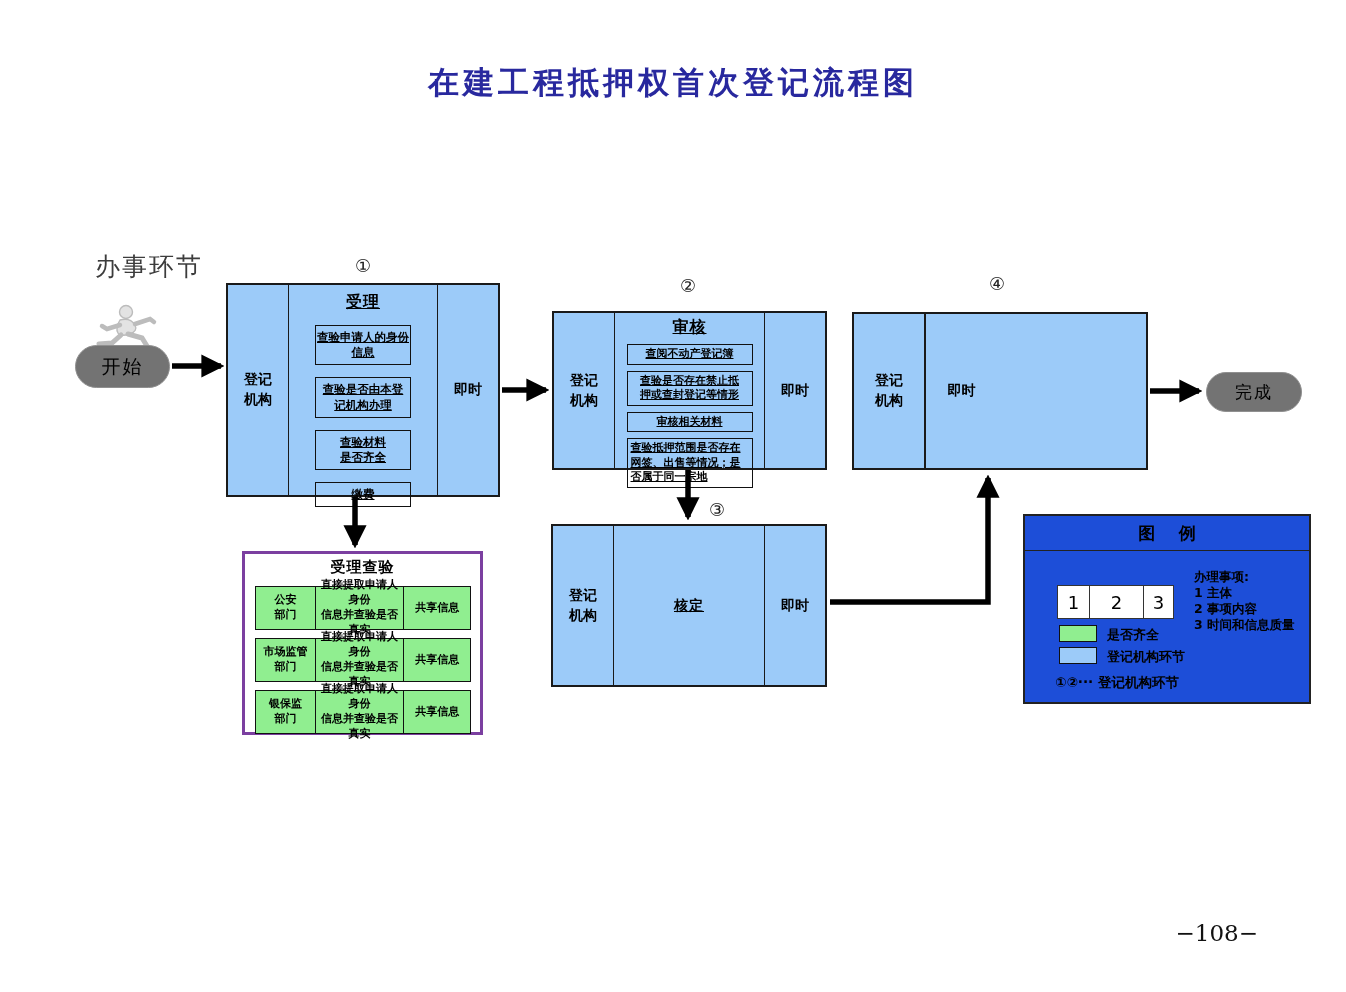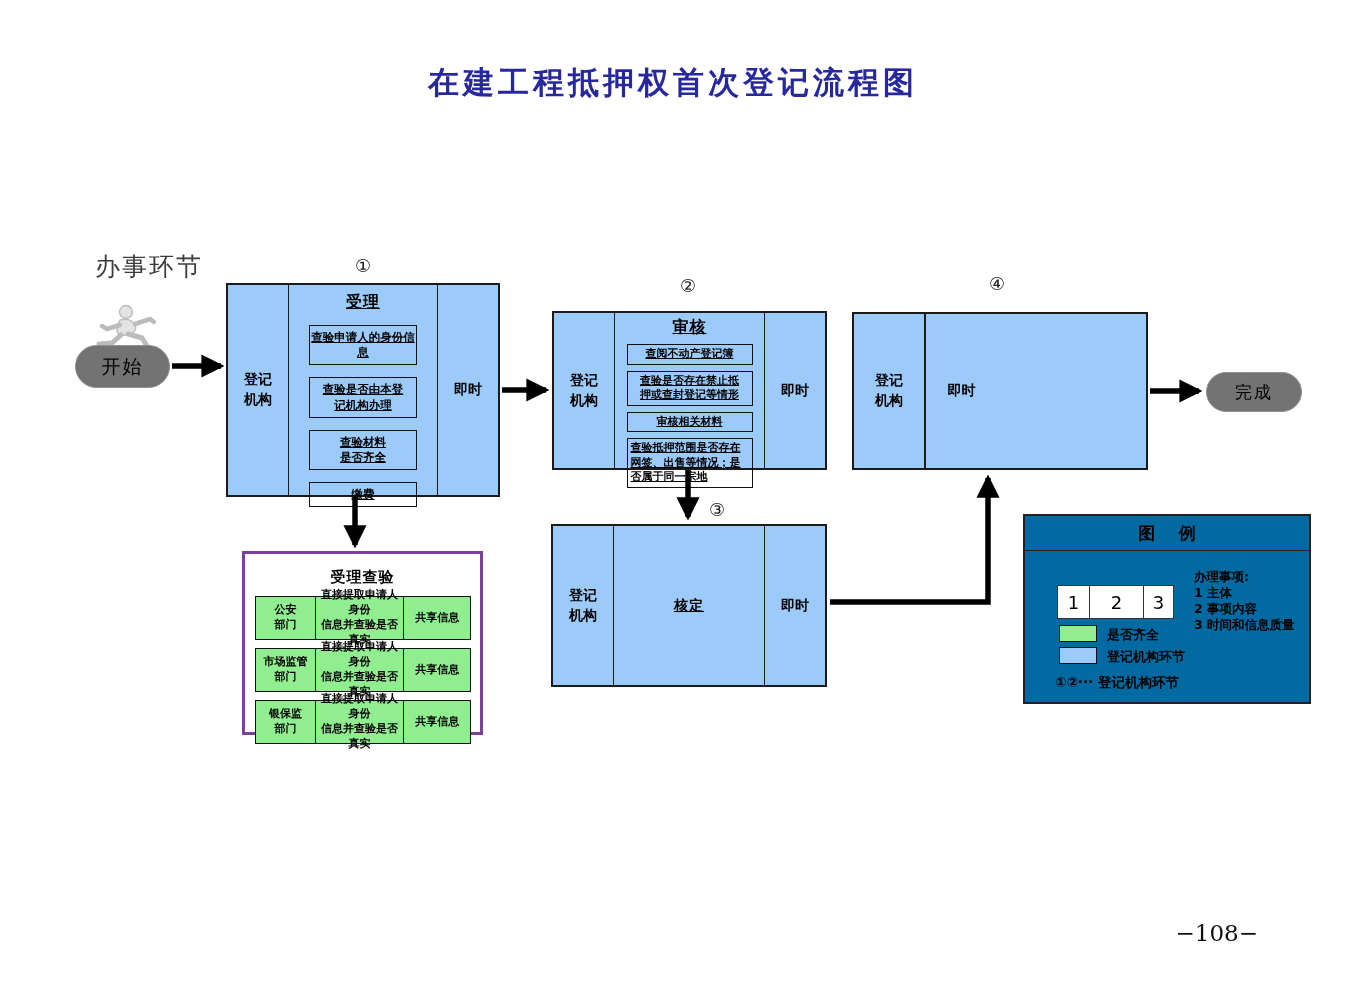--- a/index.html
+++ b/index.html
@@ -35,44 +35,44 @@
     display:flex;align-items:center;justify-content:center;
     font-weight:bold;font-size:14px;
   }
   .col-main{flex:1;display:flex;flex-direction:column;align-items:center;text-decoration:underline;}
   .step-title{font-weight:bold;font-size:16px;letter-spacing:1px;margin-top:7px;}
   .sub-item{
     border:1.2px solid #111;font-weight:bold;text-align:center;
     display:flex;align-items:center;justify-content:center;line-height:1.32;
     box-sizing:border-box;
   }
-  .s1 .sub-item{width:108px;font-size:11.5px;margin-top:12px;padding:4px 1px;}
+  .s1 .sub-item{width:96px;font-size:11.5px;margin-top:12px;padding:4px 1px;}
   .s2 .sub-item{width:126px;font-size:11px;margin-top:6px;padding:2px 1px;}
   .s2 .sub-item.left{text-align:left;justify-content:flex-start;padding-left:3px;}
   .center-word{margin:auto;font-weight:bold;font-size:14px;letter-spacing:1px;}
   .s4-body{font-weight:bold;font-size:13px;text-align:center;margin-top:20px;line-height:1.5;}
   
   .circ-num{font-size:18px;color:#222;}
   
   .acheck{
     background:#fff;border:3px solid #7B3FA0;display:flex;flex-direction:column;
   }
-  .acheck-title{font-weight:bold;font-size:15px;text-align:center;margin-top:14px;letter-spacing:1px;}
+  .acheck-title{font-weight:bold;font-size:15px;text-align:center;margin-top:4px;letter-spacing:1px;}
   .acheck-rows{margin:9px 10px 0 10px;}
   .arow{display:flex;height:44px;margin-bottom:8px;}
   .acell{
     background:#90EE90;border:1.2px solid #111;font-weight:bold;font-size:11px;
     display:flex;align-items:center;justify-content:center;text-align:center;
     line-height:1.35;box-sizing:border-box;margin-right:-1.2px;
   }
   .acell.c1{width:61px;flex:none;}
   .acell.c2{flex:1;}
   .acell.c3{width:68px;flex:none;}
   
-  .legend{background:#0369a1;border:2px solid #222;}
+  .legend{background:#1d4ed8;border:2px solid #222;}
   .legend-title{
     height:34px;border-bottom:1.5px solid #222;display:flex;align-items:center;
     justify-content:center;font-weight:bold;font-size:17px;white-space:pre;
   }
   .l-cells{left:32px;top:69px;display:flex;}
   .l-cell{
     border:1.5px solid #333;height:34px;display:flex;align-items:center;
     justify-content:center;font-size:18px;box-sizing:border-box;margin-right:-1.5px;
     background:#fff;
   }

